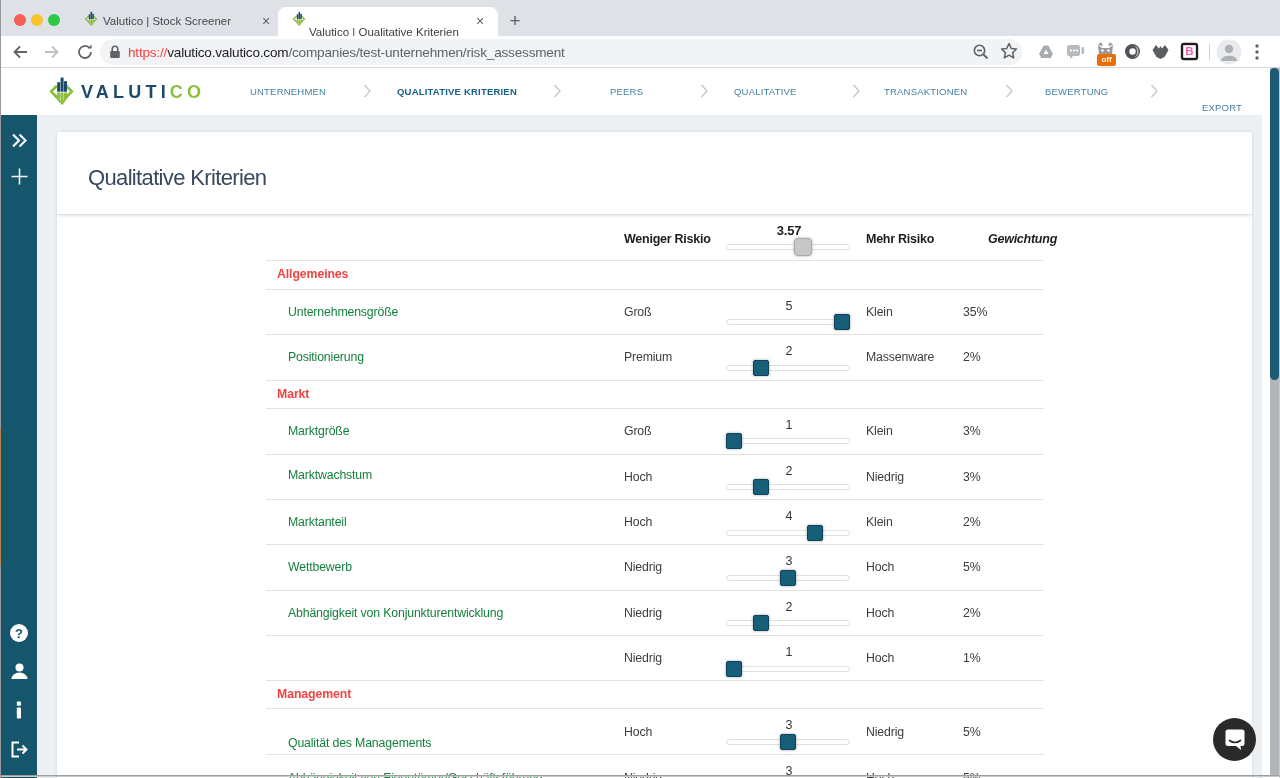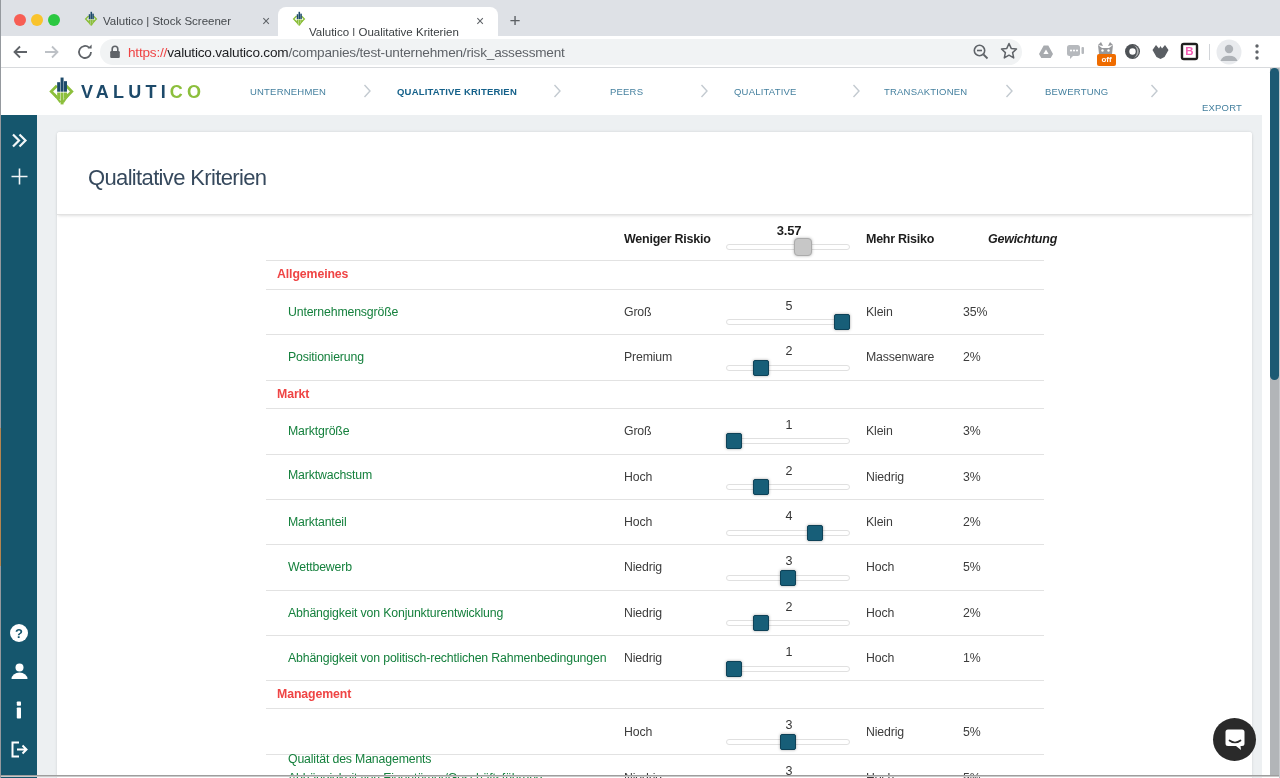--- a/index.html
+++ b/index.html
@@ -272,31 +272,30 @@
     <div class="cv3" style="top: 345.25px;">5%</div>
     <div class="trow" style="top: 375.5px; height: 45.5px;"></div>
     <div class="rlabel" style="top: 390.75px;">Abhängigkeit von Konjunkturentwicklung</div>
     <div class="cv1" style="top: 390.75px;">Niedrig</div>
     <div class="num" style="top: 384.5px;">2</div>
     <div class="track" style="top: 405px;"></div>
     <div class="thumb" style="left: 487px; top: 400px;"></div>
     <div class="cv2" style="top: 390.75px;">Hoch</div>
     <div class="cv3" style="top: 390.75px;">2%</div>
     <div class="trow" style="top: 421px; height: 45px;"></div>
-    <div class="rlabel" style="top: 436px;">Abhängigkeit von politisch-rechtlichen Rahmenbedingungen</div>
     <div class="cv1" style="top: 436px;">Niedrig</div>
     <div class="num" style="top: 430px;">1</div>
     <div class="track" style="top: 450.5px;"></div>
     <div class="thumb" style="left: 460px; top: 445.5px;"></div>
     <div class="cv2" style="top: 436px;">Hoch</div>
     <div class="cv3" style="top: 436px;">1%</div>
     <div class="trow" style="top: 466px; height: 28px;"></div>
     <div class="sechead" style="top: 472px;">Management</div>
     <div class="trow" style="top: 494px; height: 46px;"></div>
-    <div class="rlabel" style="top: 537px;">Qualität des Managements</div>
+    <div class="rlabel" style="top: 521px;">Qualität des Managements</div>
     <div class="cv1" style="top: 509.5px;">Hoch</div>
     <div class="num" style="top: 503px;">3</div>
     <div class="track" style="top: 523.5px;"></div>
     <div class="thumb" style="left: 514px; top: 518.5px;"></div>
     <div class="cv2" style="top: 509.5px;">Niedrig</div>
     <div class="cv3" style="top: 509.5px;">5%</div>
     <div class="trow" style="top: 540px; height: 46px;"></div>
     <div class="rlabel" style="top: 555.5px;">Abhängigkeit von Eigentümer/Geschäftsführung</div>
     <div class="cv1" style="top: 555.5px;">Niedrig</div>
     <div class="num" style="top: 549px;">3</div>

